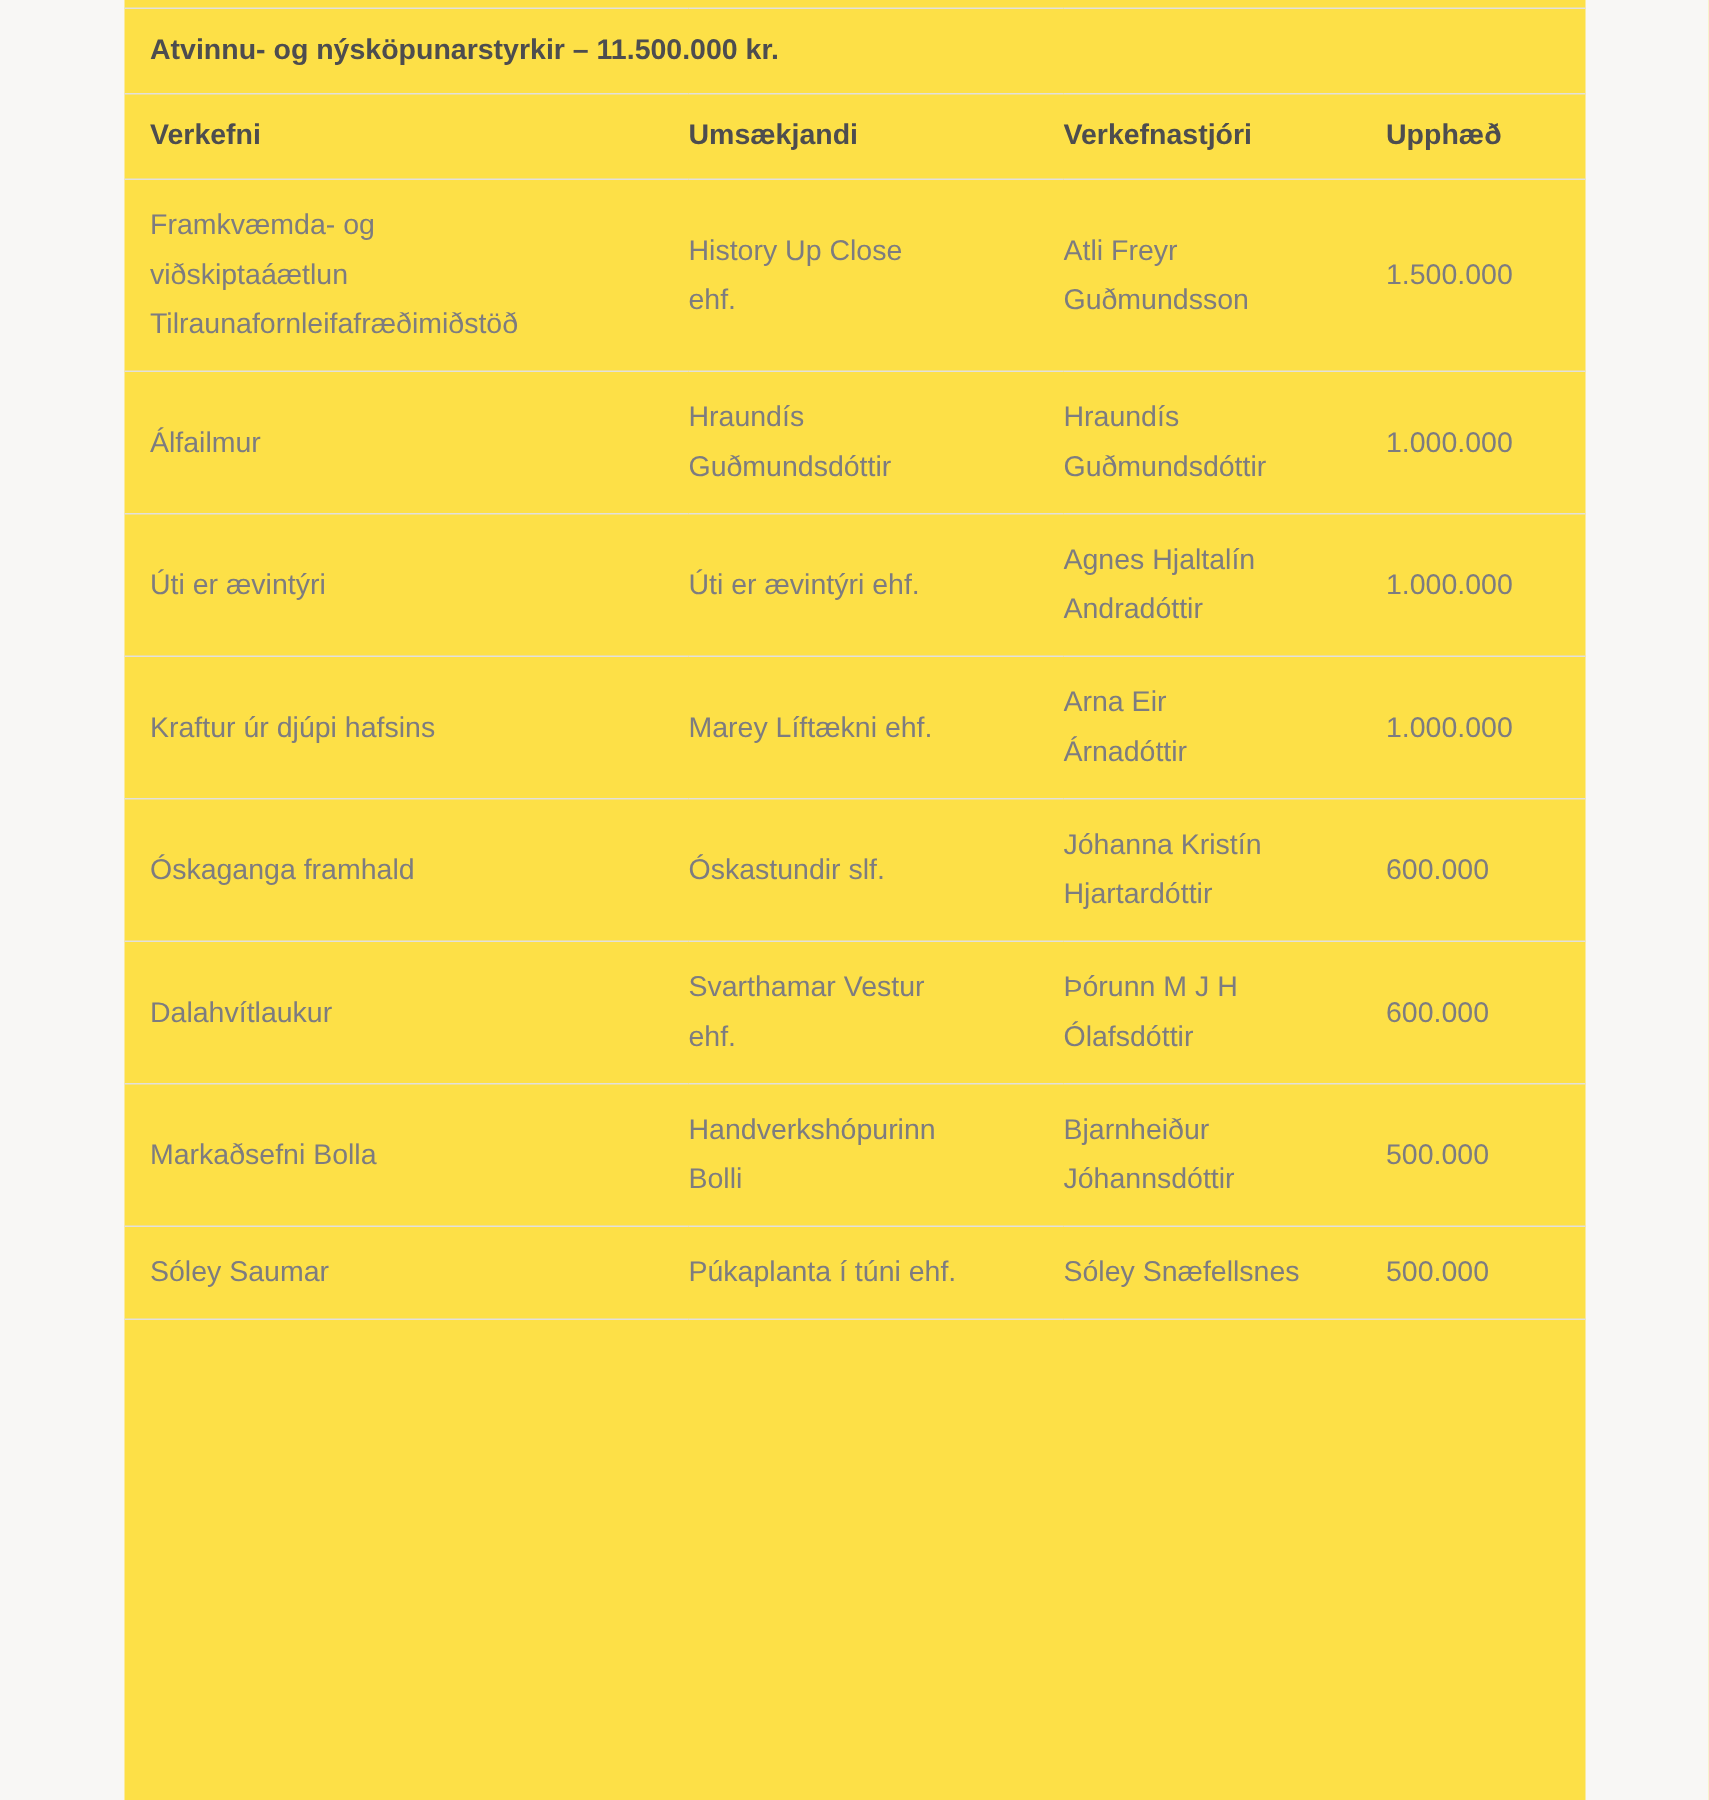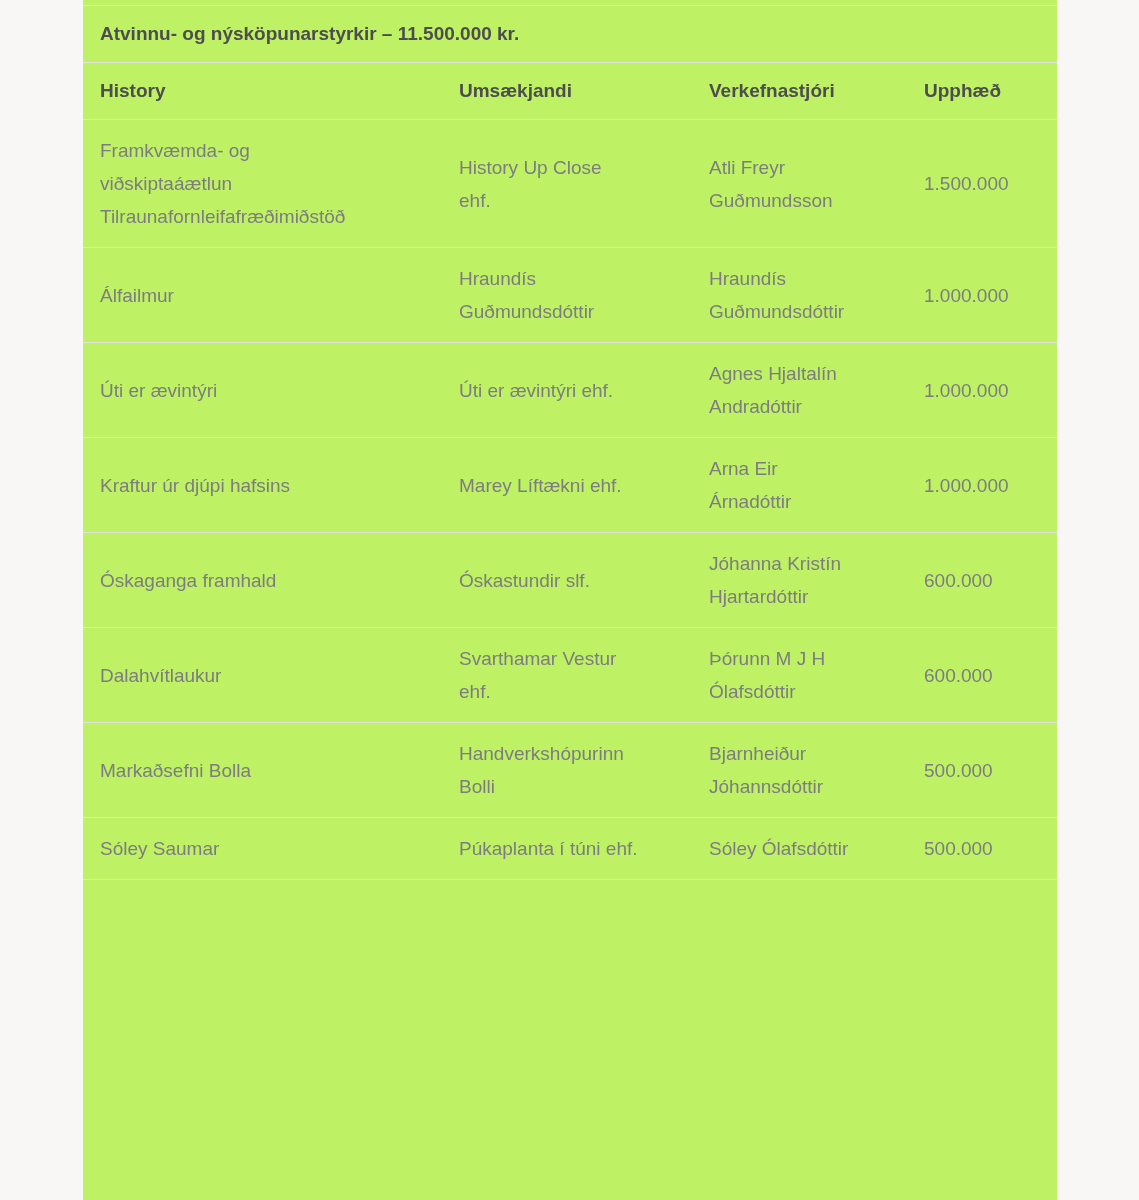--- a/index.html
+++ b/index.html
@@ -10,21 +10,21 @@
     overflow: hidden;
     background: #f8f7f5;
     font-family: "Liberation Sans", sans-serif;
   }
   .section {
     position: absolute;
     left: 83px;
     top: 0;
     width: 974px;
     height: 1200px;
-    background: #bef264;
+    background: #fde047;
     box-sizing: border-box;
     padding-top: 5px;
   }
   table.grants {
     width: 100%;
     border-collapse: collapse;
     table-layout: fixed;
     color: #7d7c80;
     font-size: 19px;
   }
@@ -67,21 +67,21 @@
       <col class="c0">
         <col class="c1">
         <col class="c2">
         <col class="c3">
     </colgroup>
     <thead>
       <tr class="title-row">
         <th colspan="4">Atvinnu- og nýsköpunarstyrkir – 11.500.000 kr.</th>
       </tr>
       <tr class="header-row">
-        <th>History</th>
+        <th>Verkefni</th>
         <th>Umsækjandi</th>
         <th>Verkefnastjóri</th>
         <th>Upphæð</th>
       </tr>
     </thead>
     <tbody>
         <tr>
     <td>Framkvæmda- og
 viðskiptaáætlun
 Tilraunafornleifafræðimiðstöð</td>
@@ -132,18 +132,18 @@
     <td>Markaðsefni Bolla</td>
     <td>Handverkshópurinn
 Bolli</td>
     <td>Bjarnheiður
 Jóhannsdóttir</td>
     <td>500.000</td>
   </tr>
         <tr>
     <td>Sóley Saumar</td>
     <td>Púkaplanta í túni ehf.</td>
-    <td>Sóley Ólafsdóttir</td>
+    <td>Sóley Snæfellsnes</td>
     <td>500.000</td>
   </tr>
       </tbody>
   </table>
 </div>
 
 </body></html>

